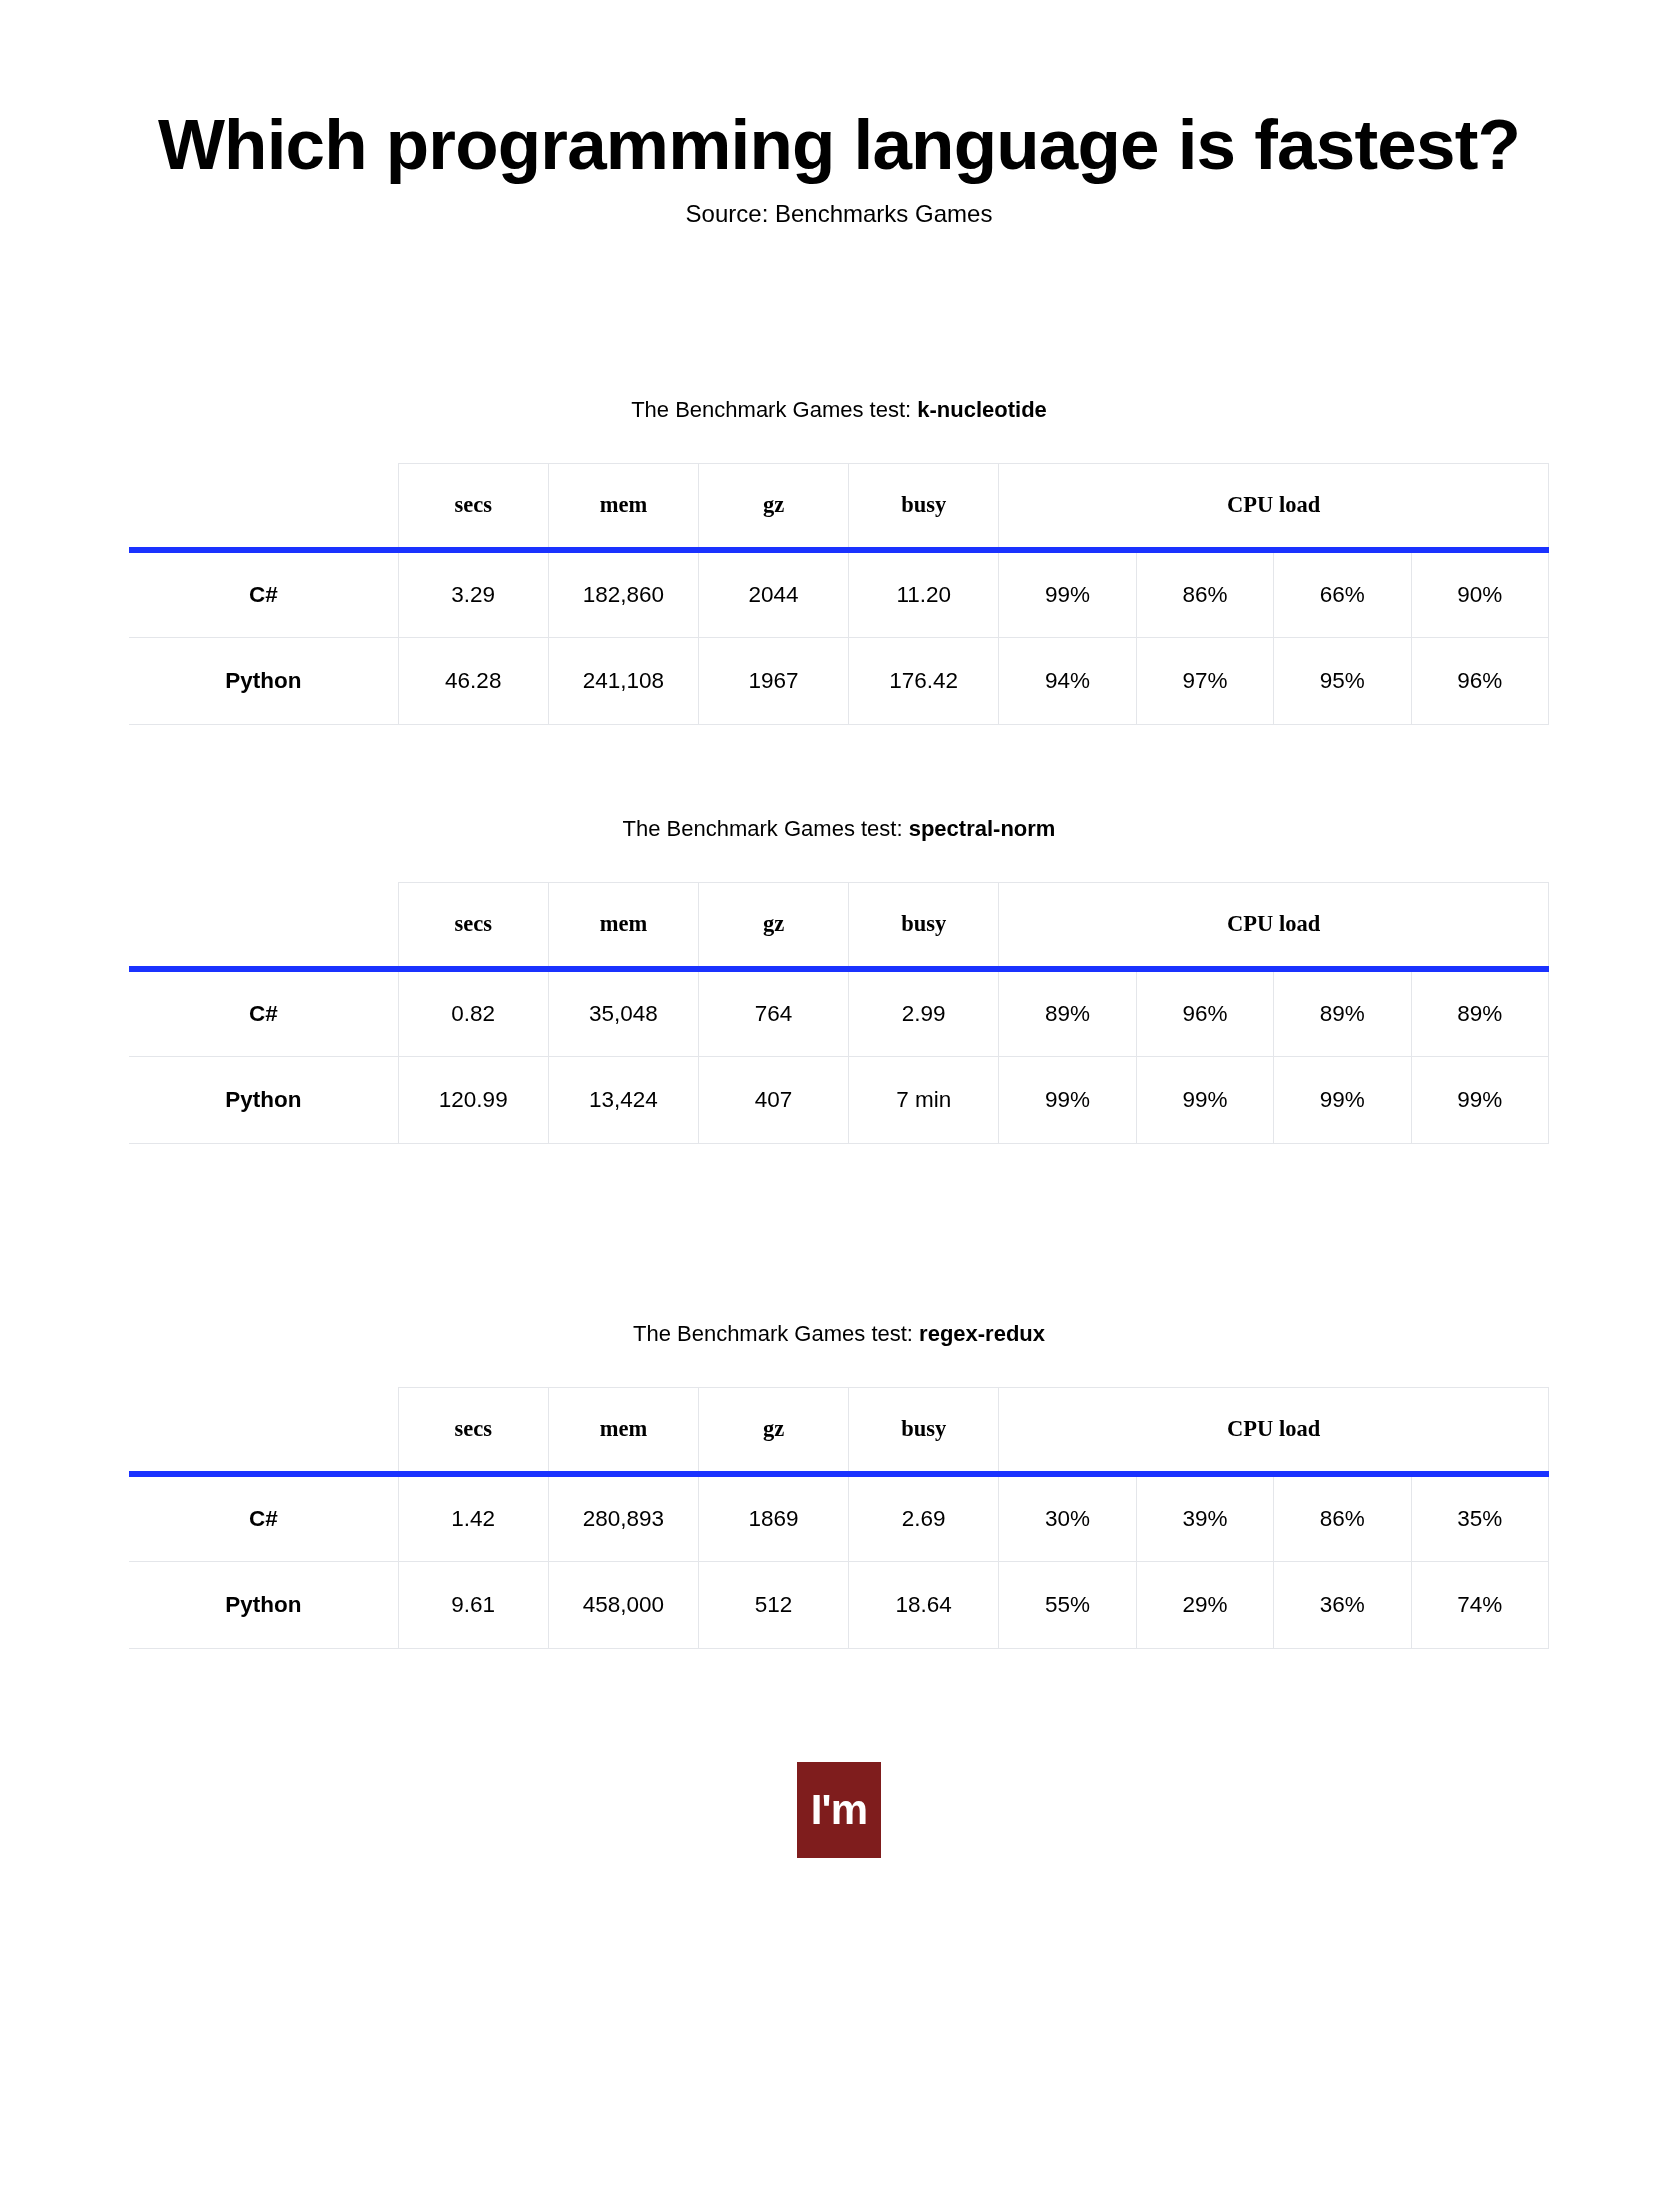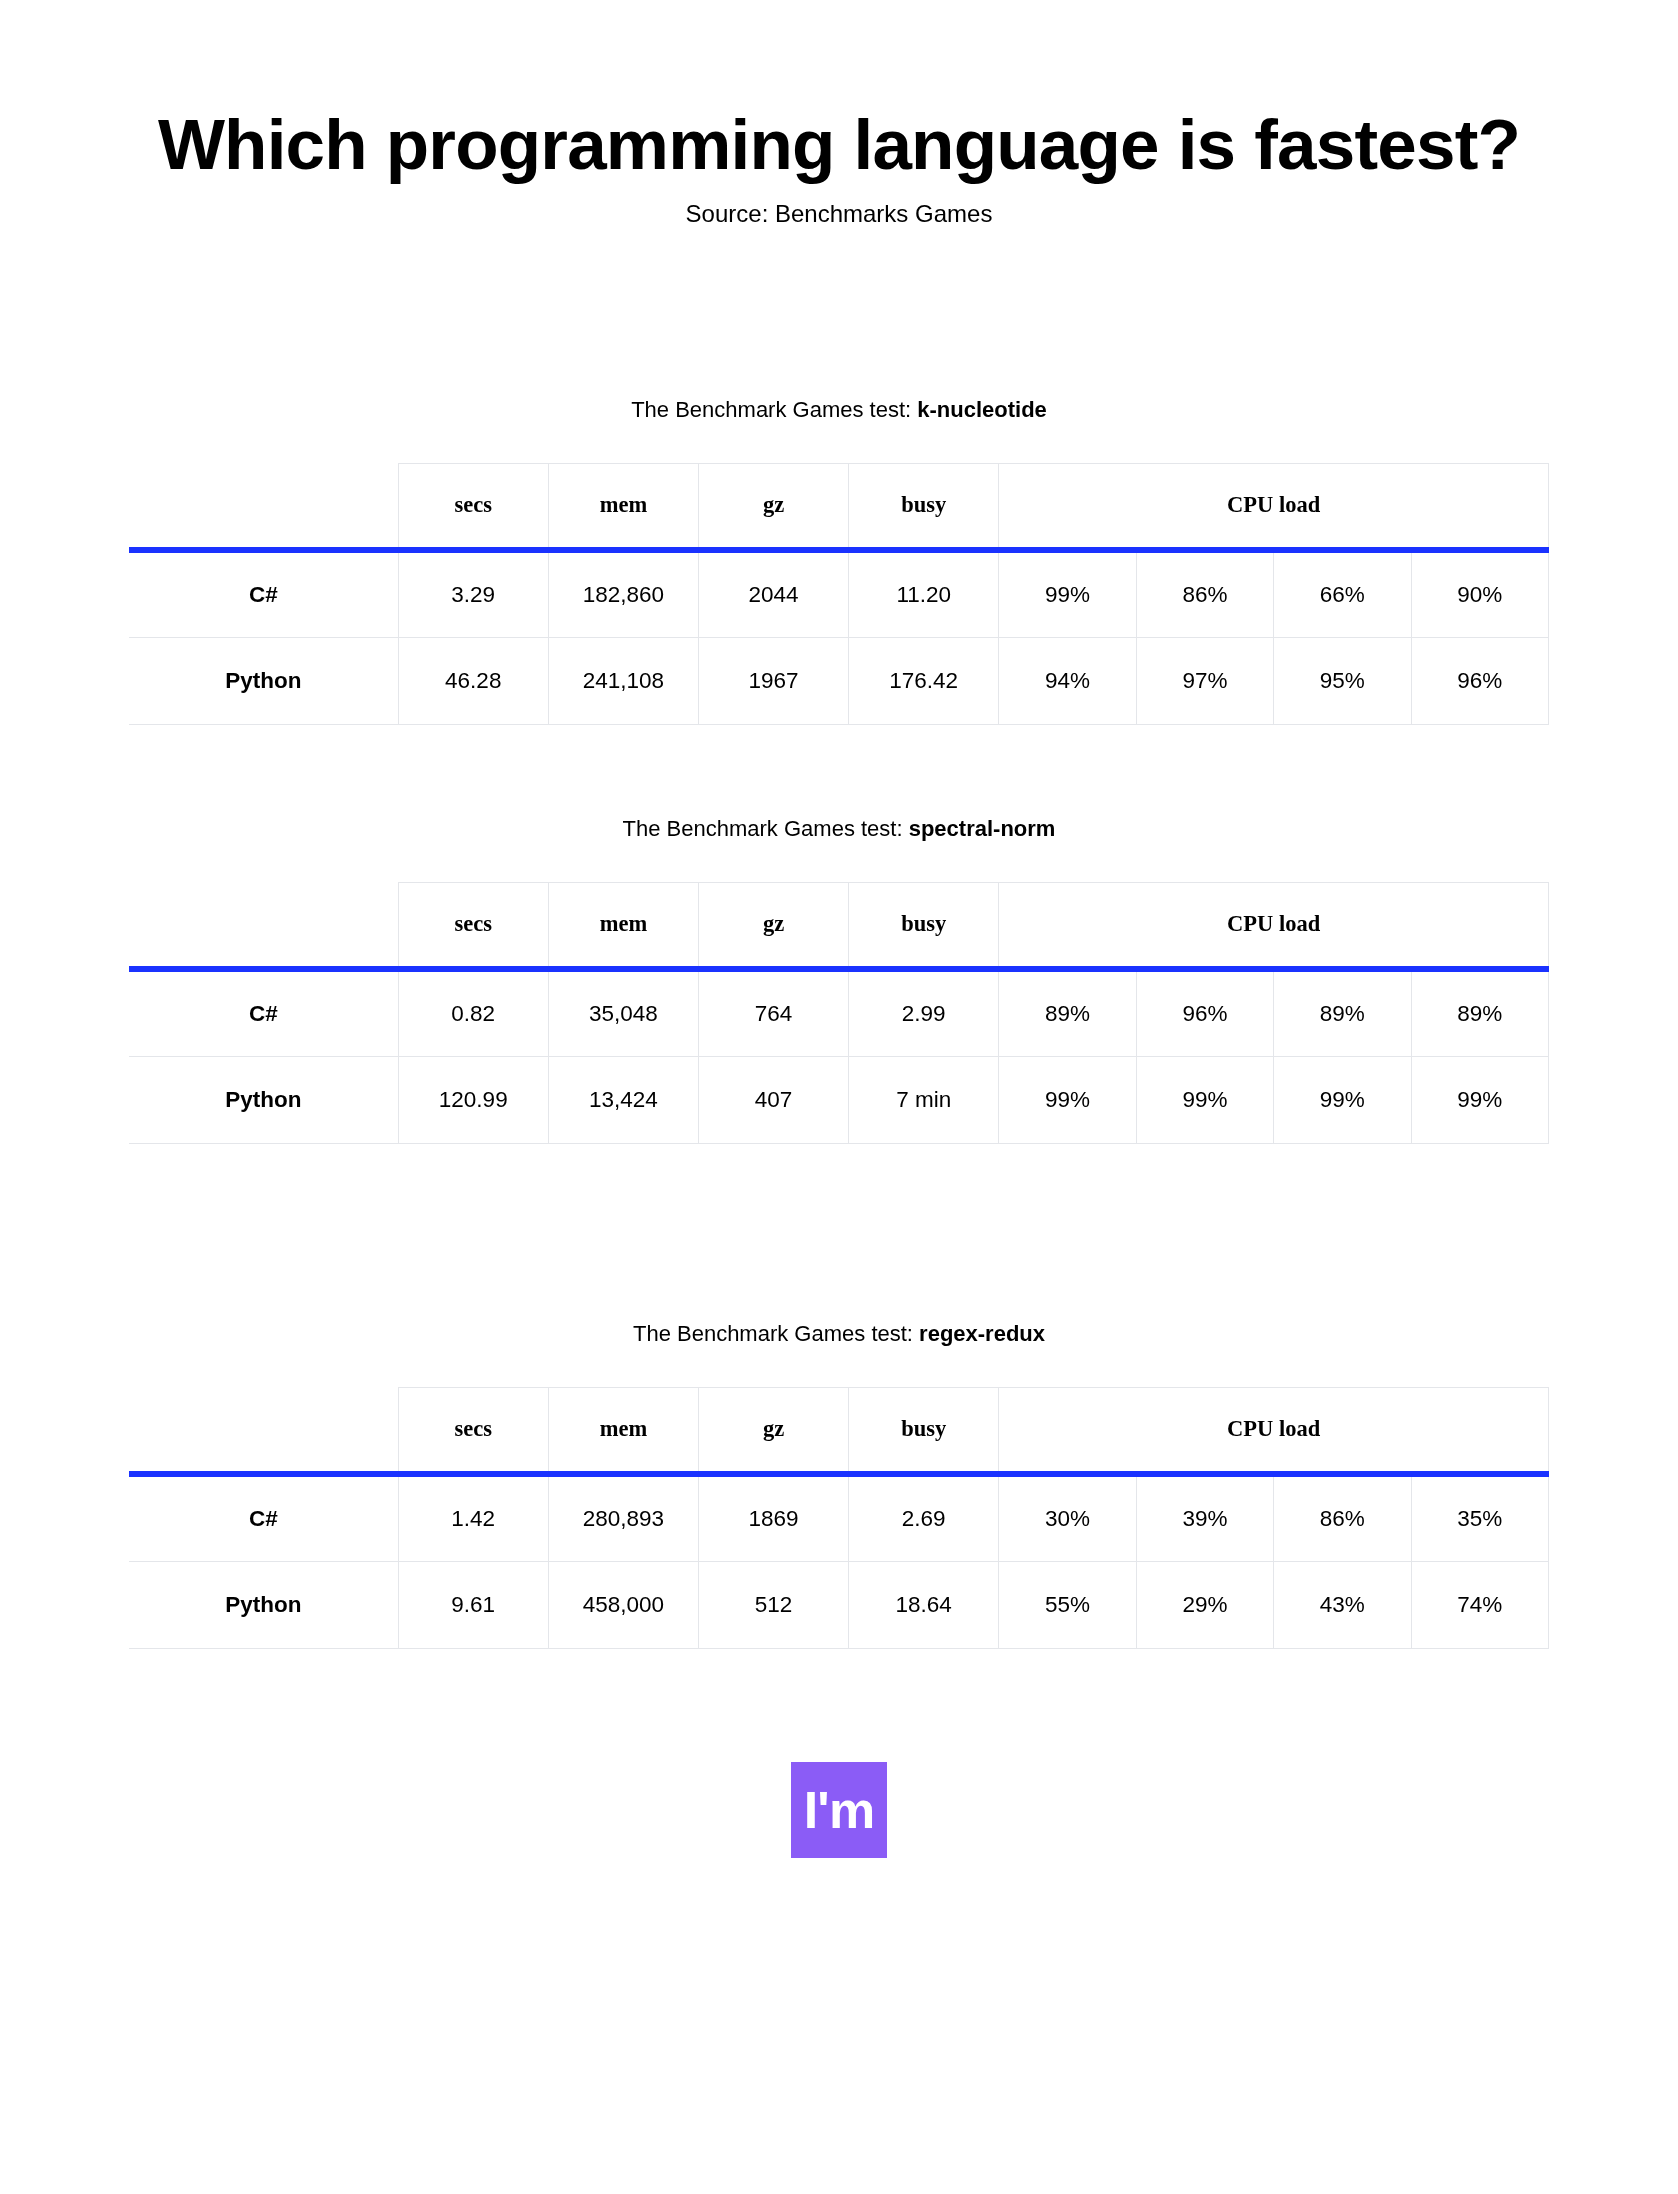--- a/index.html
+++ b/index.html
@@ -54,26 +54,26 @@
   thead th.corner { border: none; }
   col.lang { width: 19%; }
   col.metric { width: 10.6%; }
   col.cpu { width: 9.7%; }
   .logo-wrap {
     margin-top: 113px;
     display: flex;
     justify-content: center;
   }
   .logo {
-    width: 96px;
+    width: 84px;
     height: 96px;
-    background: #8b5cf6;
+    background: #7f1d1d;
     color: #fff;
     font-weight: 800;
-    font-size: 52px;
+    font-size: 42px;
     display: flex;
     align-items: center;
     justify-content: center;
     letter-spacing: -0.8px;
   }
 </style>
 </head>
 <body>
 
 <h1 class="title">Which programming language is fastest?</h1>
@@ -224,21 +224,21 @@
         <td>35%</td>
       </tr>
       <tr>
         <td class="row-label">Python</td>
         <td>9.61</td>
         <td>458,000</td>
         <td>512</td>
         <td>18.64</td>
         <td>55%</td>
         <td>29%</td>
-        <td>43%</td>
+        <td>36%</td>
         <td>74%</td>
       </tr>
     </tbody>
   </table>
 </div>
 
 <div class="logo-wrap">
   <div class="logo">I'm</div>
 </div>
 

